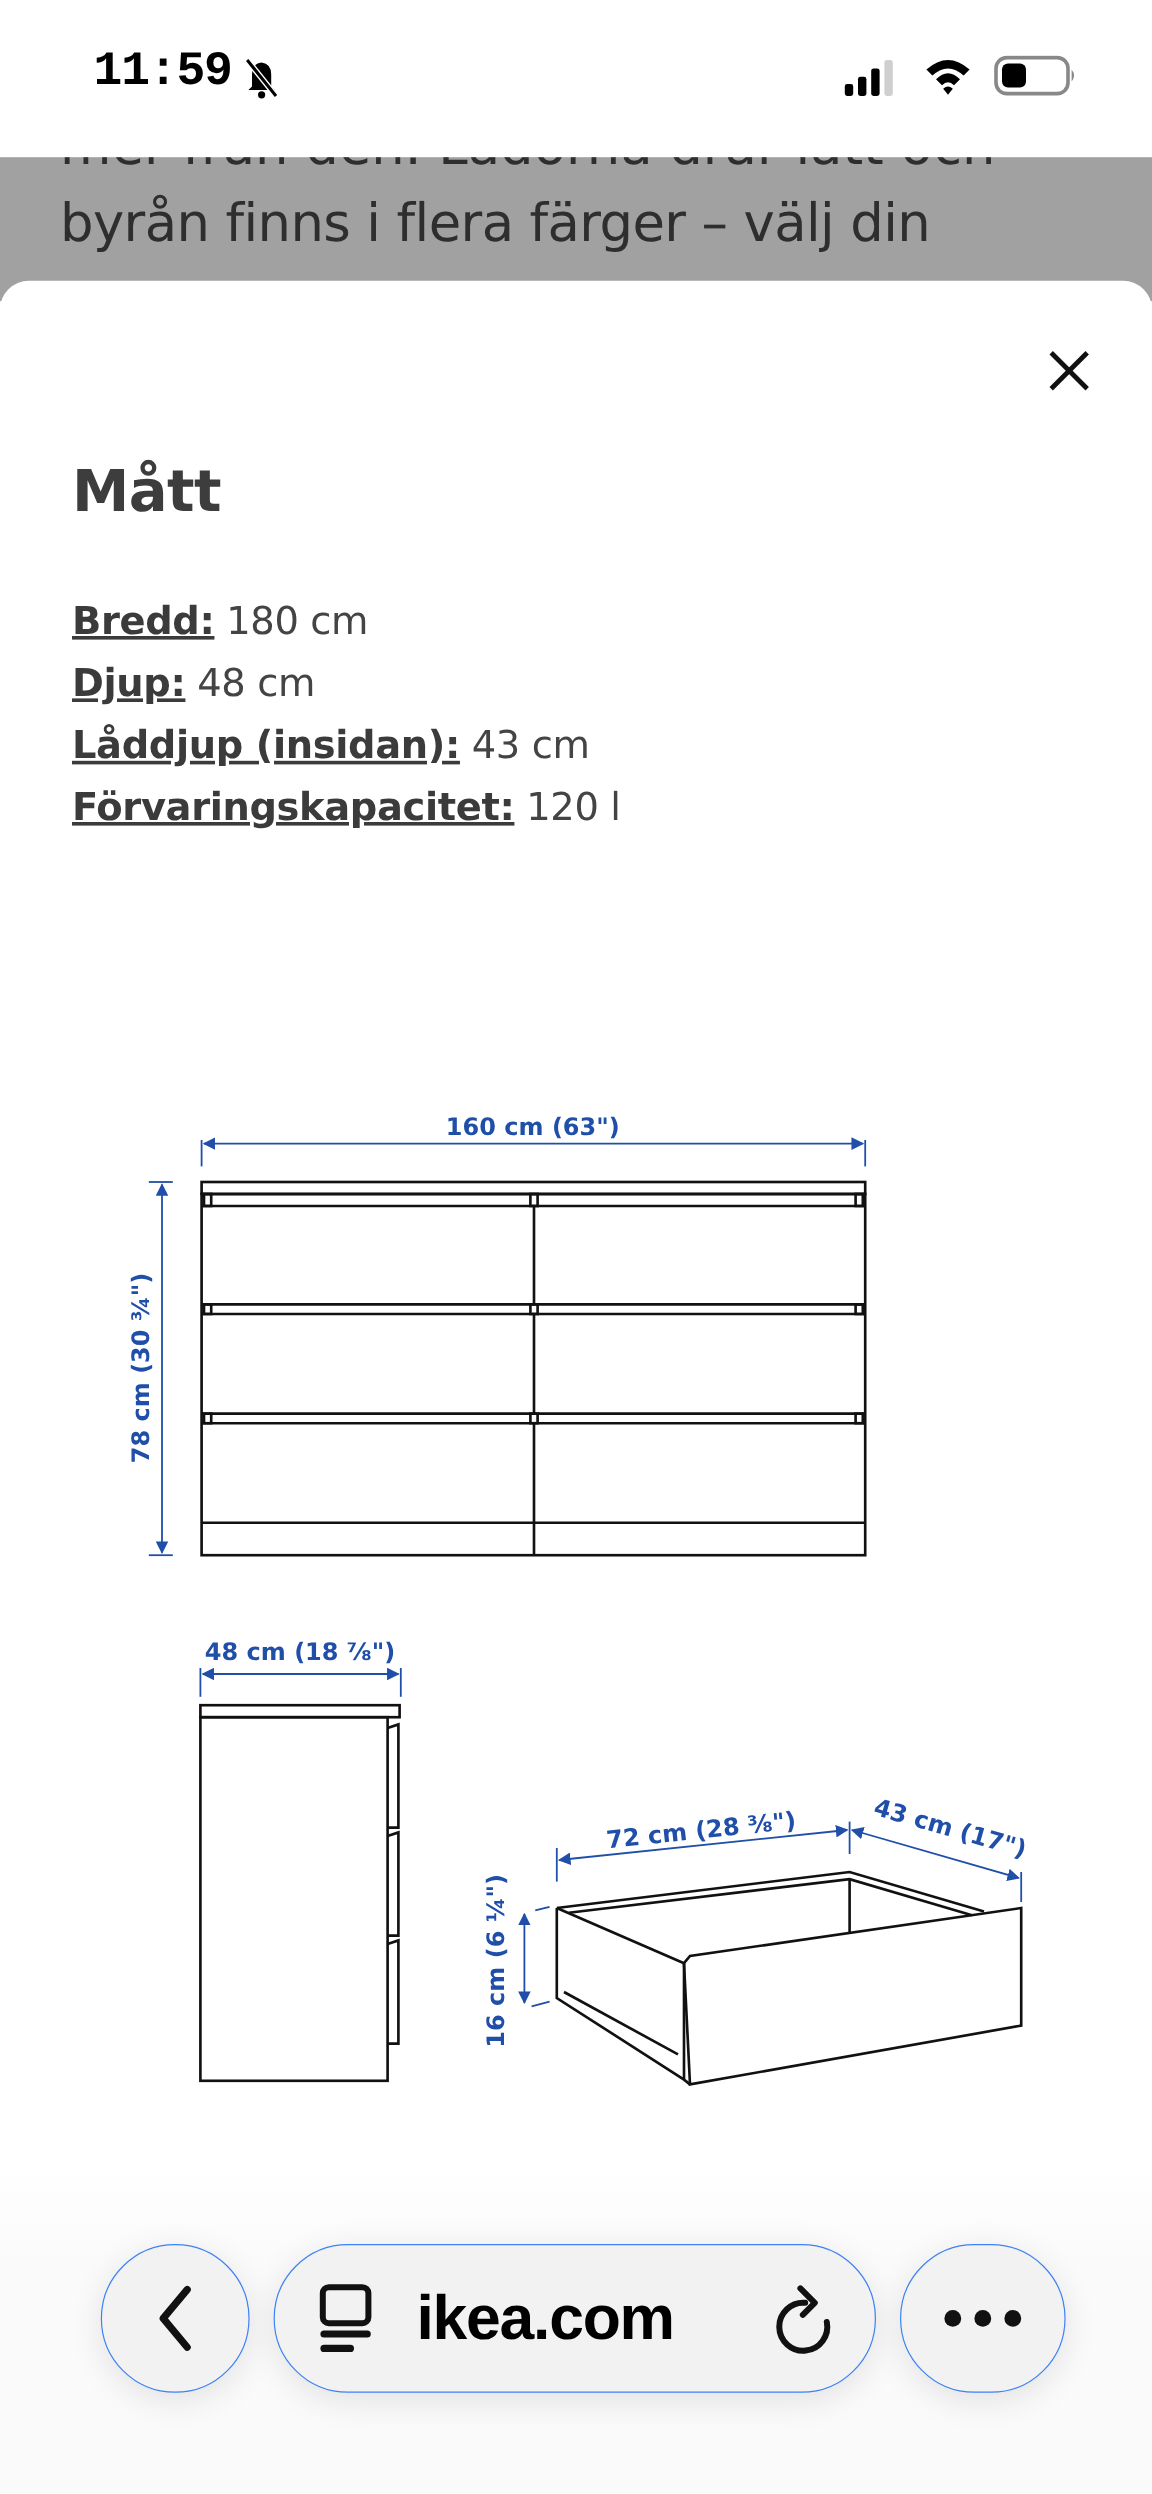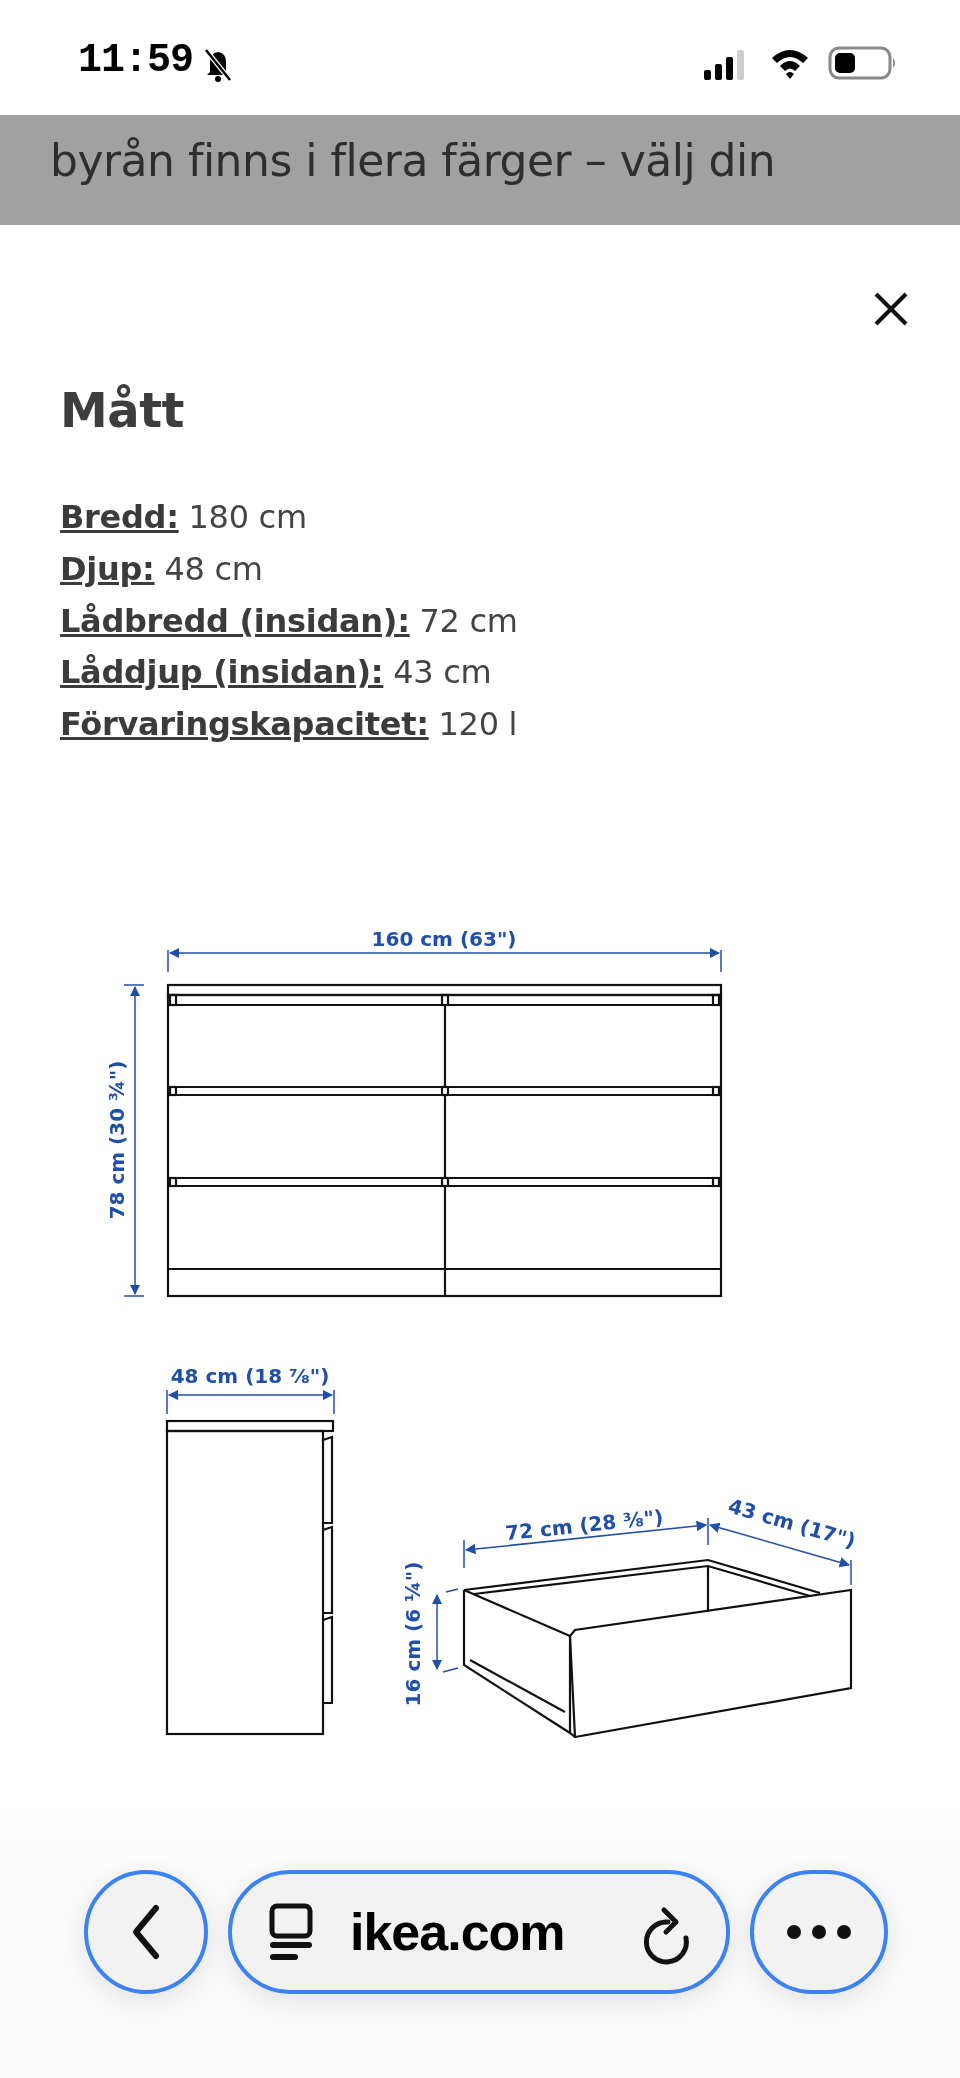--- a/index.html
+++ b/index.html
@@ -8,40 +8,40 @@
 
   
   .status-bar { position: absolute; left: 0; top: 0; width: 960px; height: 115px; background: #fff; z-index: 5; }
   .status-time { position: absolute; left: 78px; top: 38px; font-family: Liberation Mono, monospace; font-weight: 700; font-size: 40px; letter-spacing: -1px; color: #000; }
   .bell-off { position: absolute; left: 198px; top: 44px; width: 40px; height: 40px; }
   .signal { position: absolute; left: 702px; top: 48px; width: 50px; height: 32px; }
   .wifi { position: absolute; left: 770px; top: 46px; width: 40px; height: 34px; }
   .battery { position: absolute; left: 828px; top: 46px; width: 70px; height: 34px; }
 
   
-  .bg-page { position: absolute; left: 0; top: 105px; width: 960px; height: 120px; background: #a1a1a1; overflow: hidden; }
+  .bg-page { position: absolute; left: 0; top: 131px; width: 960px; height: 120px; background: #a1a1a1; overflow: hidden; }
   .bg-line-cut { position: absolute; left: 50px; top: -34px; font-family: "DejaVu Sans", sans-serif; font-size: 44px; color: #2e2e2e; white-space: nowrap; }
   .bg-line { position: absolute; left: 50px; top: 30px; font-family: "DejaVu Sans", sans-serif; font-size: 44px; color: #2e2e2e; white-space: nowrap; letter-spacing: -0.5px; }
 
   
   .sheet { position: absolute; left: 0; top: 234px; width: 960px; height: 1844px; background: #fff; border-radius: 24px 24px 0 0; }
   .close-btn { position: absolute; left: 866px; top: 50px; width: 50px; height: 50px; cursor: pointer; }
   .sheet-title { position: absolute; left: 60px; top: 148px; font-family: "DejaVu Sans", sans-serif; font-weight: 700; font-size: 48px; color: #3d3d3d; letter-spacing: -0.5px; }
 
   .specs { position: absolute; left: 60px; top: 258px; }
   .spec-row { height: 51.8px; font-family: "DejaVu Sans", sans-serif; font-size: 32px; color: #3b3b3b; line-height: 51.8px; white-space: nowrap; letter-spacing: -0.3px; }
   .spec-label { font-weight: 700; text-decoration: underline; }
   .spec-value { font-weight: 400; color: #444; }
 
   .drawing { position: absolute; left: 0; top: 0; width: 960px; height: 2078px; pointer-events: none; }
   .dim-text { font-family: "DejaVu Sans", sans-serif; font-weight: 700; fill: #1f4fa8; }
 
   
   .toolbar-fade { position: absolute; left: 0; top: 1800px; width: 960px; height: 278px; background: linear-gradient(to bottom, rgba(255,255,255,0), rgba(250,250,250,0.9) 30%, #fafafa); }
-  .tb-btn { position: absolute; top: 1870px; height: 124px; background: #f2f2f2; border: 4px solid #3b82f6; box-shadow: 0 6px 28px rgba(0,0,0,0.10); display: flex; align-items: center; justify-content: center; cursor: pointer; }
+  .tb-btn { position: absolute; top: 1870px; height: 124px; background: #f2f2f2; border: 1px solid #3b82f6; box-shadow: 0 6px 28px rgba(0,0,0,0.10); display: flex; align-items: center; justify-content: center; cursor: pointer; }
   .tb-back { left: 84px; width: 124px; border-radius: 62px; }
   .tb-url { left: 228px; width: 502px; border-radius: 62px; justify-content: flex-start; padding-left: 36px; }
   .tb-more { left: 750px; width: 138px; border-radius: 62px; }
   .url-text { font-family: "Liberation Sans", sans-serif; font-weight: 700; font-size: 52px; color: #000; margin-left: 36px; letter-spacing: -1px; }
   .reload { position: absolute; right: 32px; top: 30px; width: 56px; height: 64px; }
 </style>
 </head>
 <body>
 
 <div class="status-bar">
@@ -78,21 +78,20 @@
 <div class="sheet">
   <svg class="close-btn" viewBox="0 0 50 50">
     <line x1="10" y1="10" x2="40" y2="40" stroke="#111" stroke-width="4"></line>
     <line x1="40" y1="10" x2="10" y2="40" stroke="#111" stroke-width="4"></line>
   </svg>
   <div class="sheet-title">Mått</div>
 
   <div class="specs">
     <div class="spec-row"><span class="spec-label">Bredd:</span><span class="spec-value"> 180 cm</span></div>
     <div class="spec-row"><span class="spec-label">Djup:</span><span class="spec-value"> 48 cm</span></div>
-    <div class="spec-row"><span class="spec-label">Lådbredd (insidan):</span><span class="spec-value"> 72 cm</span></div>
     <div class="spec-row"><span class="spec-label">Låddjup (insidan):</span><span class="spec-value"> 43 cm</span></div>
     <div class="spec-row"><span class="spec-label">Förvaringskapacitet:</span><span class="spec-value"> 120 l</span></div>
   </div>
 </div>
 
 <svg class="drawing" viewBox="0 0 960 2078">
   <defs>
     <marker id="arr" viewBox="0 0 10 10" refX="9" refY="5" markerWidth="7" markerHeight="7" orient="auto-start-reverse">
       <path d="M0 0 L10 5 L0 10 Z" fill="#1f4fa8"></path>
     </marker>

